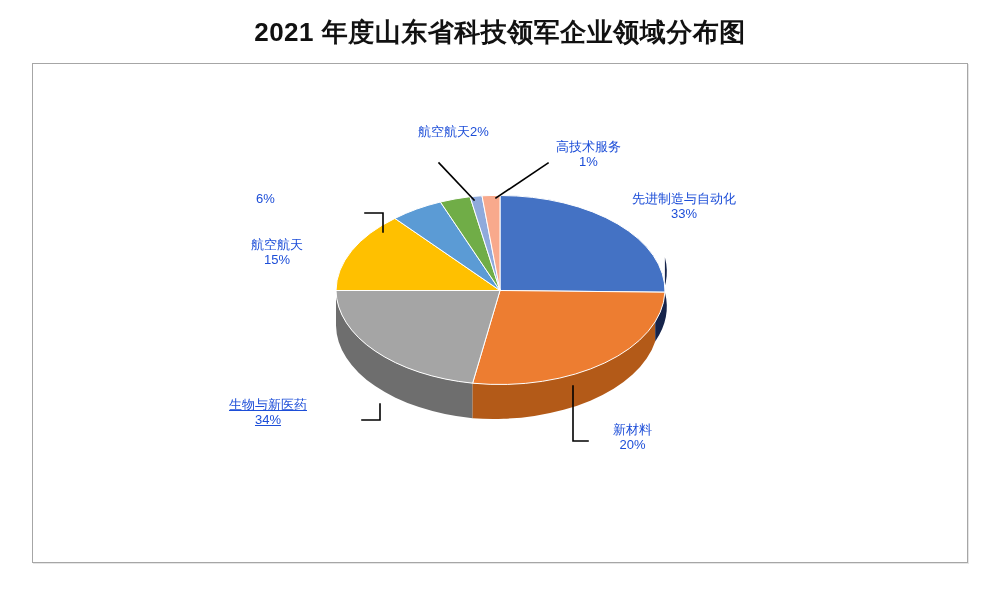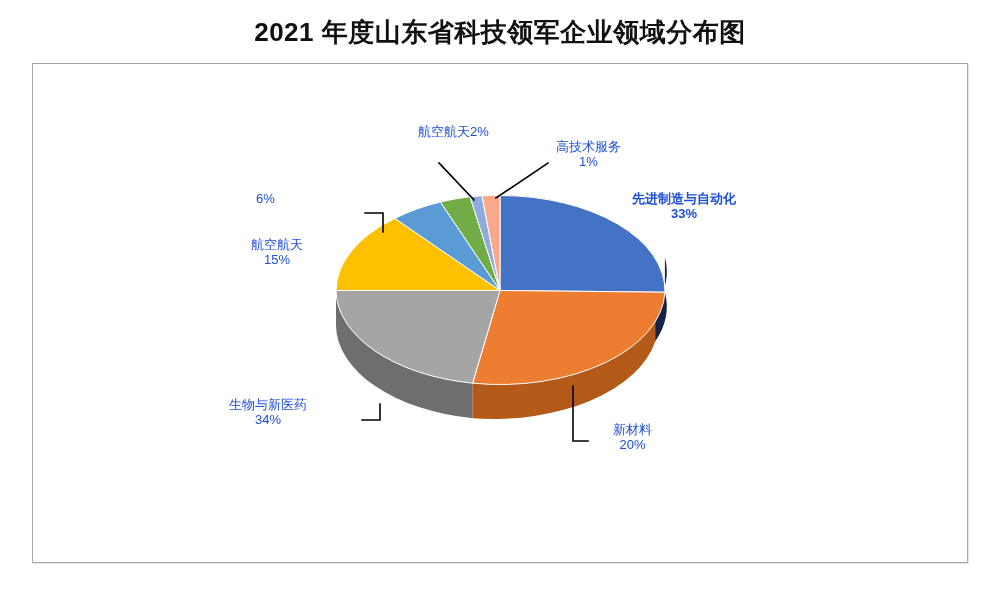--- a/index.html
+++ b/index.html
@@ -128,31 +128,31 @@
 
     <g stroke="#000000" stroke-width="1.6" fill="none" stroke-linecap="square">
       <path d="M 474 200 L 439 163"></path>
       <path d="M 496 198 L 548 163"></path>
       <path d="M 383 232 L 383 213 L 365 213"></path>
       <path d="M 380 404 L 380 420 L 362 420"></path>
       <path d="M 573 386 L 573 441 L 588 441"></path>
     </g>
   </svg>
 
-  <div class="dlabel center-al" style="left:632px; top:192px;font-weight:bold;">
+  <div class="dlabel center-al" style="left:632px; top:192px;">
     <span class="nm">先进制造与自动化</span>
     <span class="pc">33%</span>
   </div>
 
   <div class="dlabel center-al" style="left:613px; top:423px;">
     <span class="nm">新材料</span>
     <span class="pc">20%</span>
   </div>
 
-  <div class="dlabel center-al" style="left:229px; top:398px;">
+  <div class="dlabel center-al" style="left:229px; top:398px;text-decoration:underline;">
     <span class="nm">生物与新医药</span>
     <span class="pc">34%</span>
   </div>
 
   <div class="dlabel center-al" style="left:251px; top:238px;">
     <span class="nm">航空航天</span>
     <span class="pc">15%</span>
   </div>
 
   <div class="dlabel center-al" style="left:256px; top:192px;">

